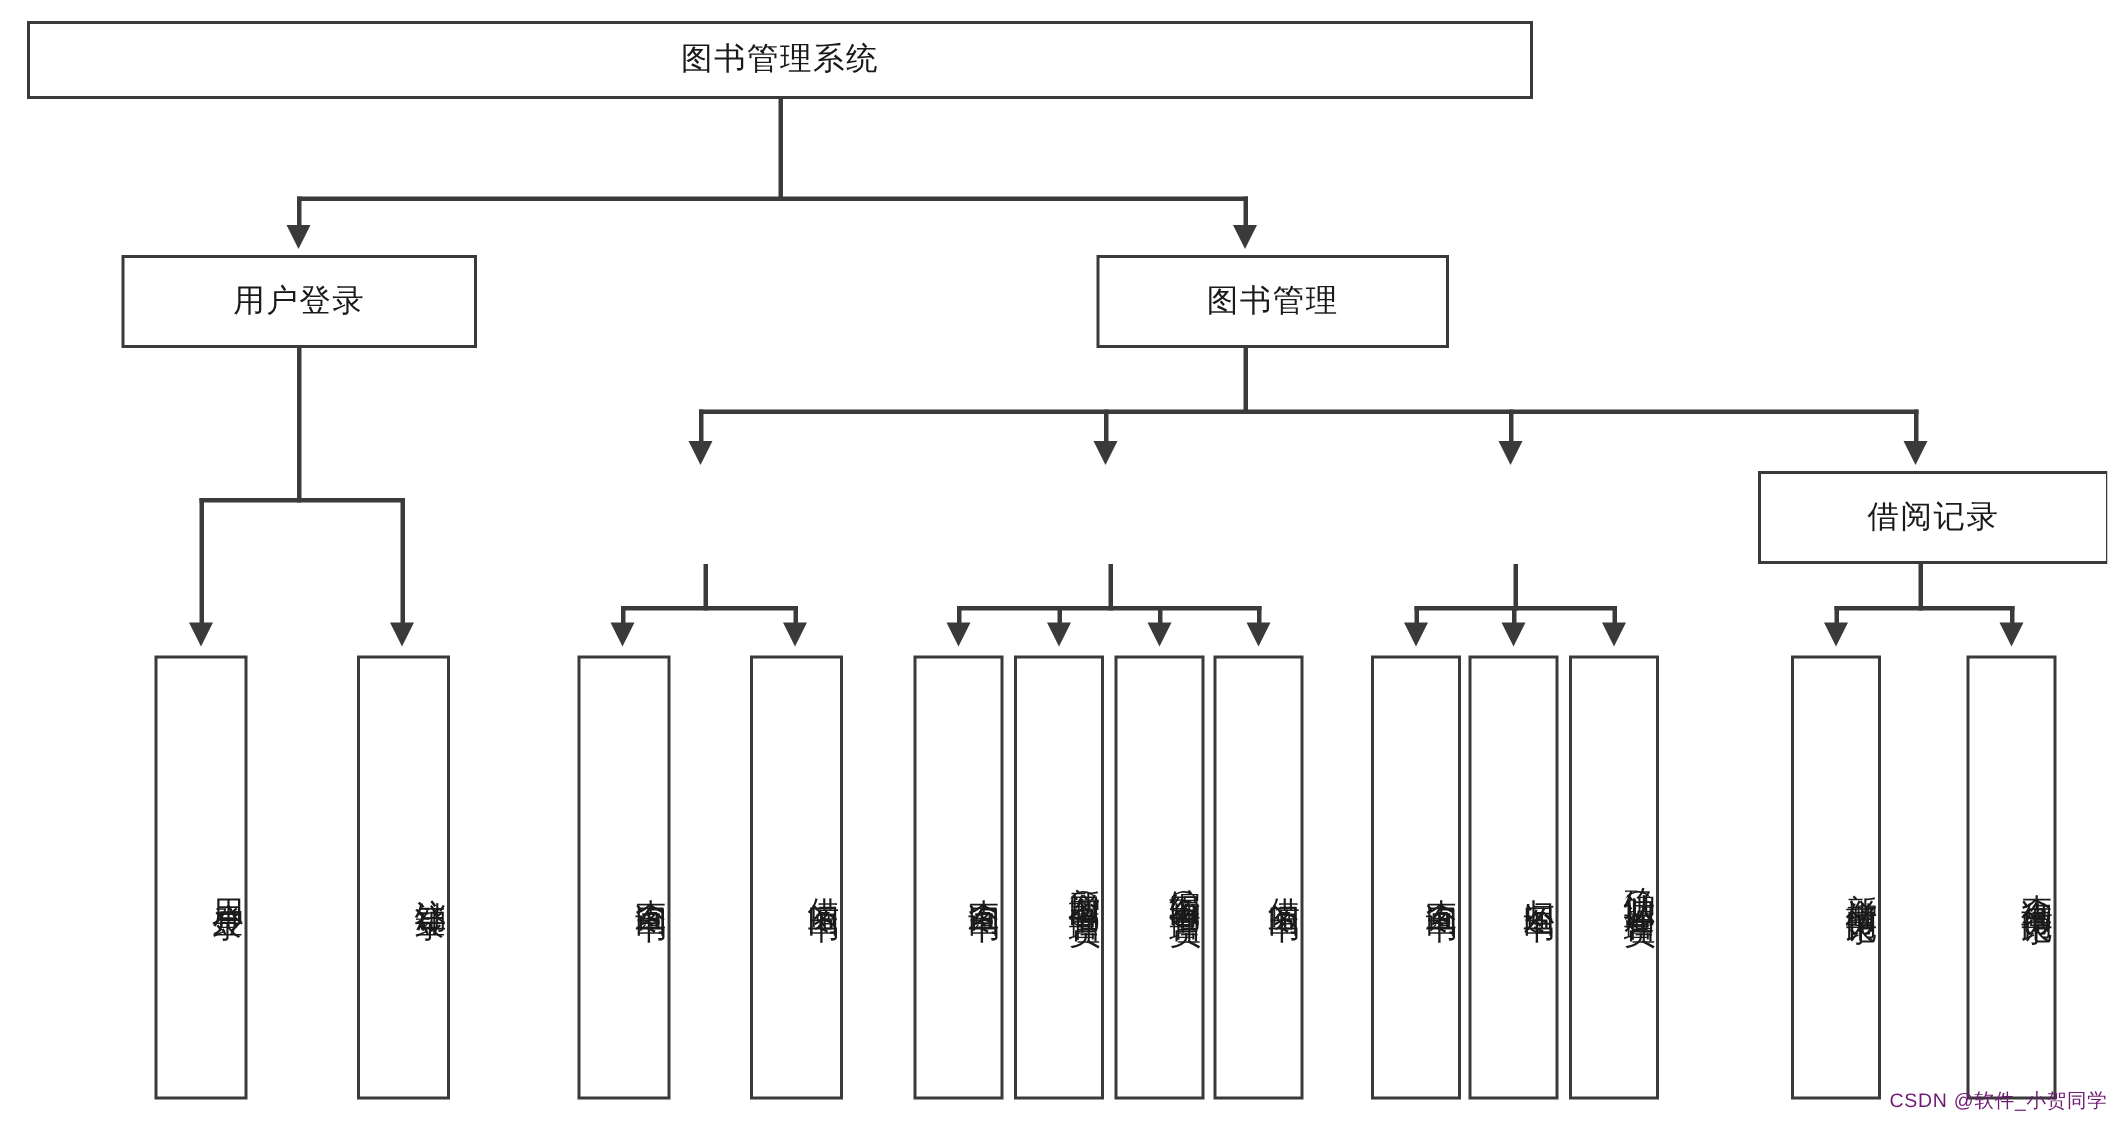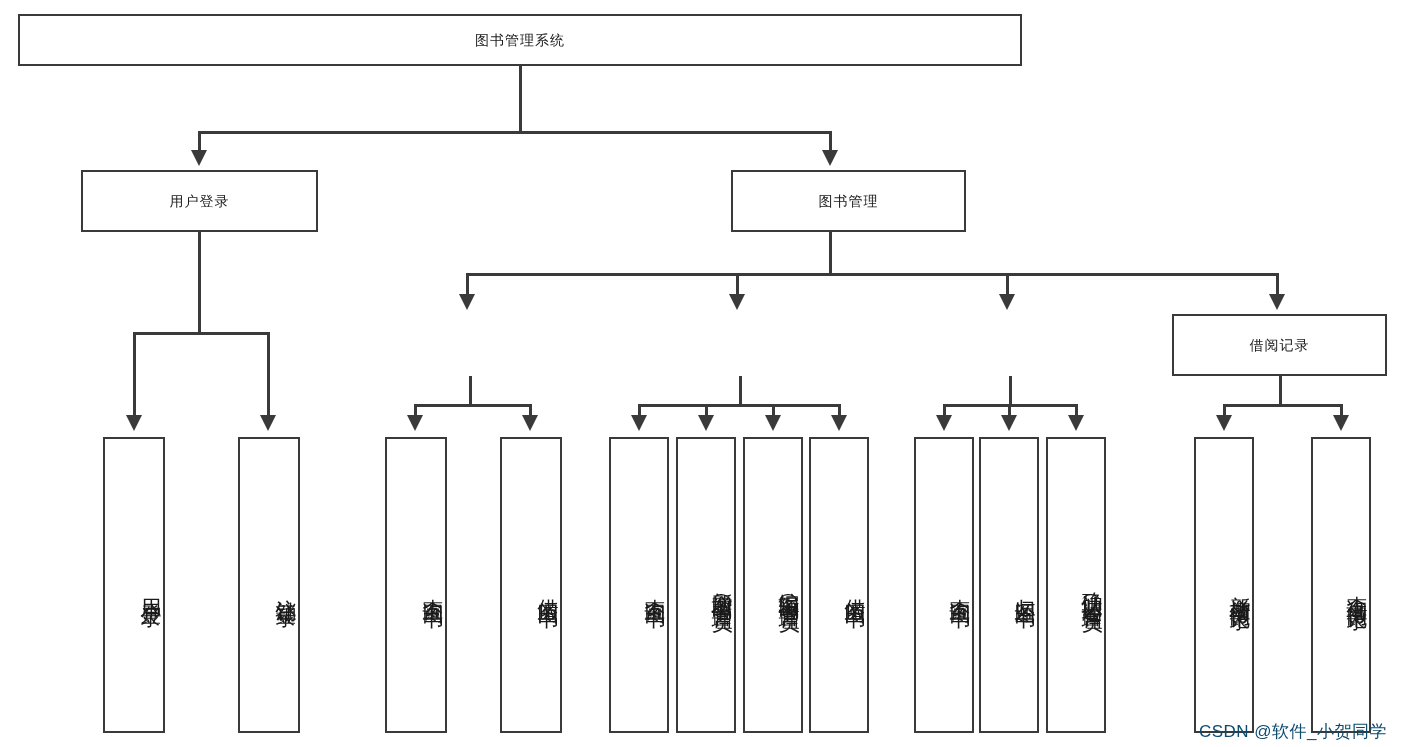--- a/index.html
+++ b/index.html
@@ -20,21 +20,21 @@
     box-sizing:border-box;
     background:#ffffff;
     border:2px solid #3a3a3a;
     display:flex;
     align-items:center;
     justify-content:center;
     text-align:center;
     line-height:1.15;
   }
   .node.h{
-    font-size:14px;
+    font-size:21px;
     letter-spacing:1px;
   }
   .node.v{
     font-size:21px;
     writing-mode:vertical-rl;
     text-orientation:upright;
     align-items:flex-start;
     justify-content:center;
     padding-top:6px;
     letter-spacing:3px;
@@ -54,24 +54,24 @@
   .arrow{
     position:absolute;
     width:0;height:0;
     border-left:8px solid transparent;
     border-right:8px solid transparent;
     border-top:16px solid #3a3a3a;
   }
   
   #watermark{
     position:absolute;
-    right:18px;
+    right:0;
     bottom:4px;
-    font-size:17px;
-    color:#0c4a6e;
+    font-size:13px;
+    color:#701a75;
     letter-spacing:0.5px;
     white-space:nowrap;
     pointer-events:none;
   }
 </style>
 </head>
 <body>
 
 <div id="canvas">
 
@@ -105,21 +105,21 @@
   <div class="ln hline" style="left:466px;top:273px;width:813px;height:3px;"></div>
   <div class="ln vline" style="left:466px;top:273px;width:3px;height:24px;"></div>
   <div class="arrow" style="left:459px;top:294px;"></div>
   <div class="ln vline" style="left:736px;top:273px;width:3px;height:24px;"></div>
   <div class="arrow" style="left:729px;top:294px;"></div>
   <div class="ln vline" style="left:1006px;top:273px;width:3px;height:24px;"></div>
   <div class="arrow" style="left:999px;top:294px;"></div>
   <div class="ln vline" style="left:1276px;top:273px;width:3px;height:24px;"></div>
   <div class="arrow" style="left:1269px;top:294px;"></div>
 
-  <div class="node h" style="left:1172px;top:314px;width:215px;height:62px;">
+  <div class="node h" style="left:1172px;top:314px;width:234px;height:62px;">
     <span>借阅记录</span>
   </div>
 
   <div class="ln vline" style="left:469px;top:376px;width:3px;height:31px;"></div>
   <div class="ln hline" style="left:414px;top:404px;width:118px;height:3px;"></div>
   <div class="ln vline" style="left:414px;top:404px;width:3px;height:14px;"></div>
   <div class="arrow" style="left:407px;top:415px;"></div>
   <div class="ln vline" style="left:529px;top:404px;width:3px;height:14px;"></div>
   <div class="arrow" style="left:522px;top:415px;"></div>
 

